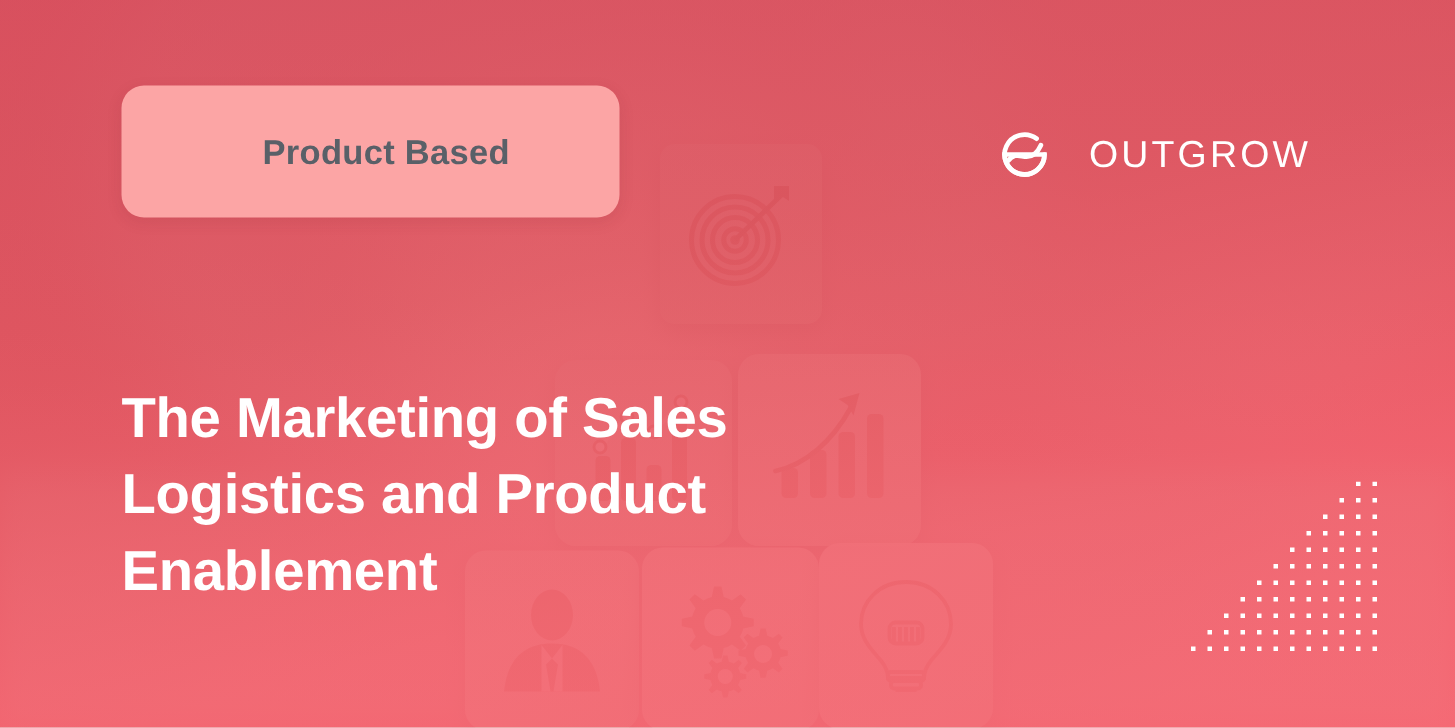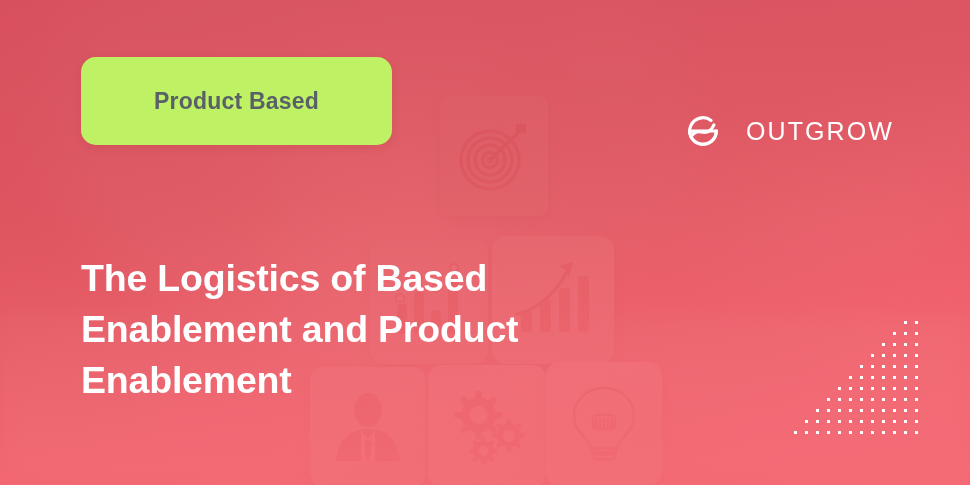--- a/index.html
+++ b/index.html
@@ -126,42 +126,42 @@
        rgba(247,107,118,.40) 100%);
   }
 
   
   .fg { position: absolute; inset: 0; }
 
   #tag-card {
     position: absolute;
     left: 81px; top: 57px;
     width: 311px; height: 88px;
-    background: #bef264;
+    background: #fca5a5;
     border-radius: 15px;
     box-shadow: 0 3px 10px rgba(120,30,40,.12);
     display: flex;
     align-items: center;
     justify-content: center;
+    padding-left: 21px;
   }
   #tag-label {
     color: #596068;
     font-size: 23px;
     font-weight: bold;
     letter-spacing: .2px;
     white-space: nowrap;
   }
 
   #logo {
     position: absolute;
-    right: 76px; top: 84px;
+    right: 96px; top: 84px;
     display: flex;
     align-items: center;
     gap: 24px;
-    margin-top: 28px;
   }
   #logo-mark { width: 38px; height: 38px; display: block; }
   #logo-text {
     color: #ffffff;
     font-size: 25px;
     font-weight: normal;
     letter-spacing: 2.1px;
   }
 
   #headline {
@@ -309,22 +309,22 @@
         <svg id="logo-mark" viewBox="0 0 40 40">
           <path d="M34 20 a14 14 0 1 1 -5.5 -11.1" fill="none" stroke="#ffffff" stroke-width="3.3" stroke-linecap="round"></path>
           <path d="M34 20 a14 14 0 0 1 -28 0 Z" fill="none" stroke="#ffffff" stroke-width="3.3" stroke-linecap="round"></path>
           <path d="M8.5 24.5 C 13 18.5, 17 21.5, 21.5 21.5 C 26 21.5, 29.5 18, 31.5 13.5" fill="none" stroke="#ffffff" stroke-width="3.3" stroke-linecap="round" stroke-linejoin="round"></path>
         </svg>
       </span>
       <span id="logo-text">OUTGROW</span>
     </div>
 
     <div id="headline">
-      <div>The Logistics of Based</div>
-      <div>Enablement and Product</div>
+      <div>The Marketing of Sales</div>
+      <div>Logistics and Product</div>
       <div>Enablement</div>
     </div>
 
     <div id="dot-triangle">
       <svg id="dot-triangle-svg" width="132" height="121" viewBox="0 0 132 121">
           <rect x="121" y="110" width="3" height="3" fill="#FFFFFF"></rect>
           <rect x="110" y="110" width="3" height="3" fill="#FFFFFF"></rect>
           <rect x="99" y="110" width="3" height="3" fill="#FFFFFF"></rect>
           <rect x="88" y="110" width="3" height="3" fill="#FFFFFF"></rect>
           <rect x="77" y="110" width="3" height="3" fill="#FFFFFF"></rect>

